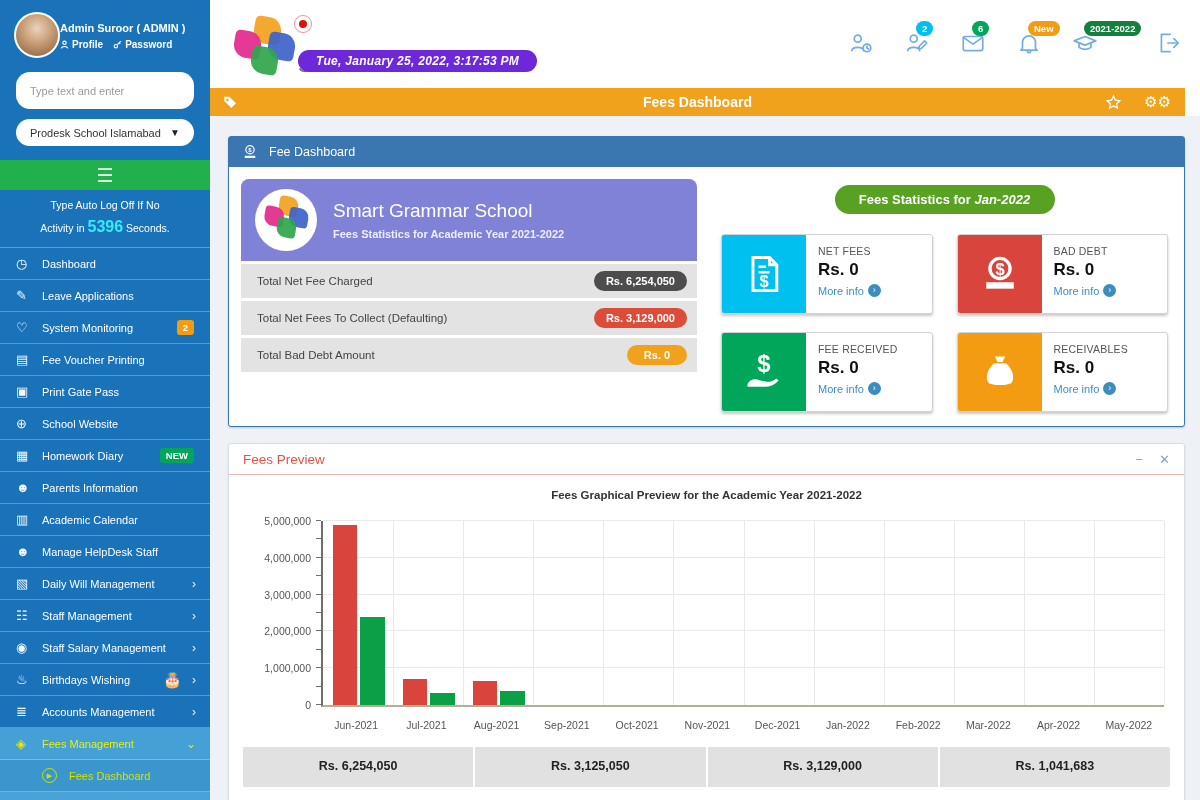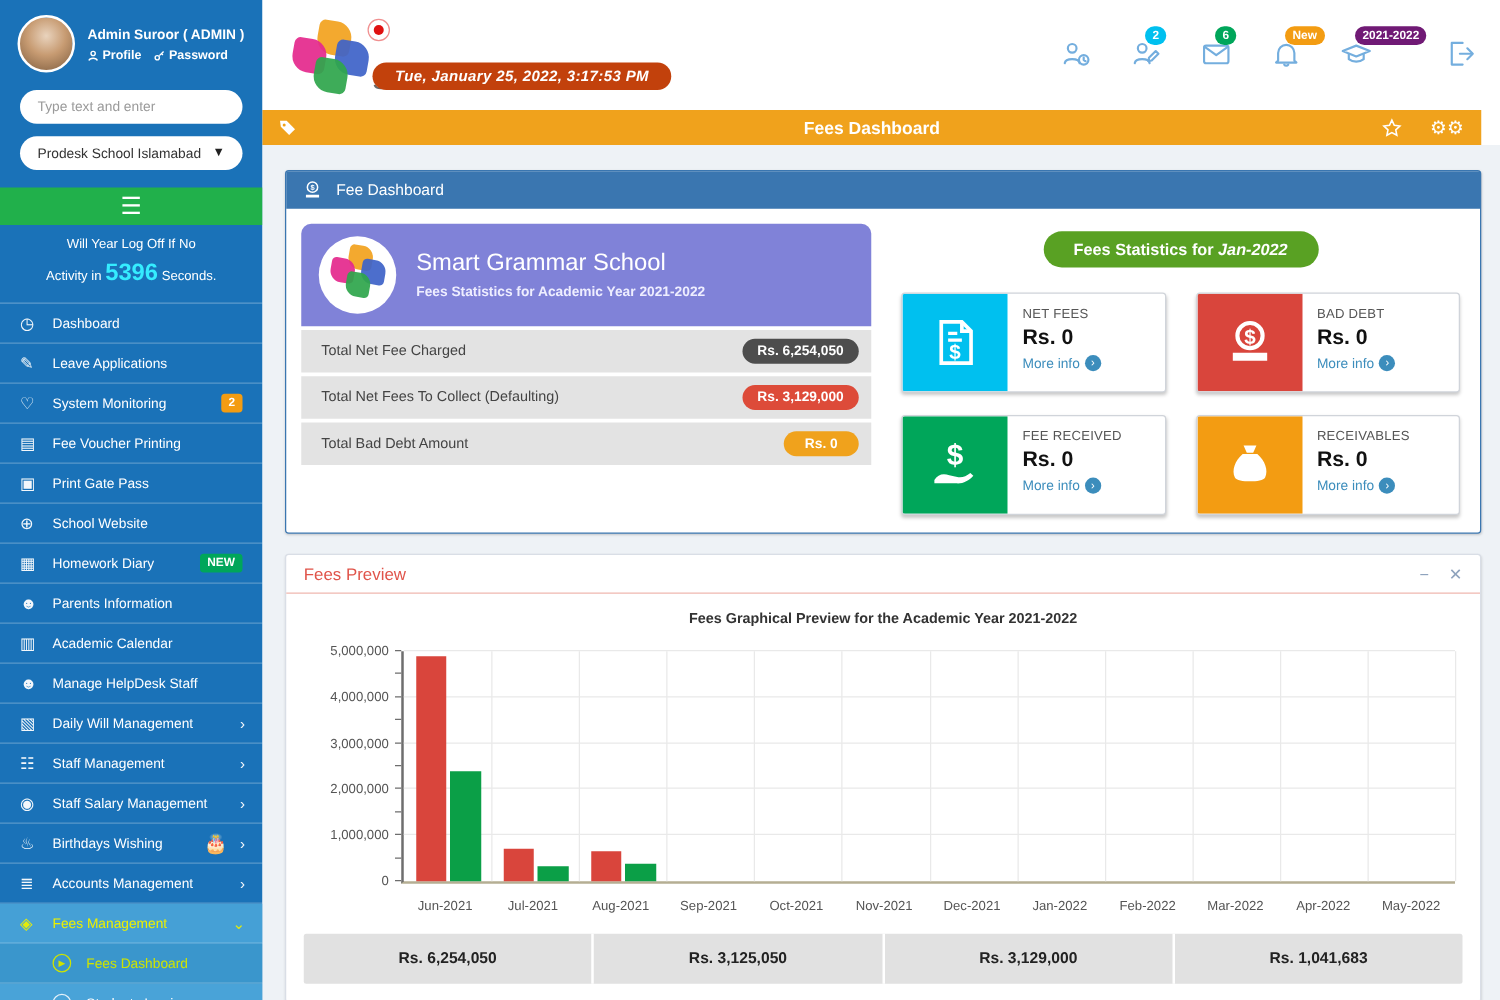--- a/index.html
+++ b/index.html
@@ -2,37 +2,37 @@
 <html><head>
 <meta charset="utf-8">
 <style>
   * { margin:0; padding:0; box-sizing:border-box; }
   html,body { width:1200px; height:800px; overflow:hidden; }
   body { font-family:"Liberation Sans", sans-serif; background:#fff; position:relative; }
   .app { position:relative; width:1200px; height:800px; overflow:hidden; }
 
   
   .sidebar { position:absolute; left:0; top:0; width:210px; height:800px; background:#1a72b8; color:#fff; }
-  .profile { padding:12px 12px 6px 14px; display:flex; align-items:center; gap:10px; }
+  .profile { padding:12px 12px 6px 14px; display:flex; align-items:center; gap:0; }
   .avatar { width:46px; height:46px; border-radius:50%; border:2px solid #fff; flex:0 0 auto;
             background:radial-gradient(circle at 50% 35%, #e9d3bd 0%, #c79b72 45%, #7d5c3e 100%); }
   .pname { font-size:11px; font-weight:bold; line-height:1.5; }
   .plinks { display:flex; gap:10px; font-size:10px; font-weight:bold; margin-top:2px; }
   .plinks span { display:flex; align-items:center; gap:3px; cursor:pointer; }
-  .pill-input { display:block; width:178px; margin:8px auto 0 auto; height:27px; border:none; border-radius:14px;
+  .pill-input { display:block; width:178px; margin:8px auto 0 auto; height:37px; border:none; border-radius:14px;
                 padding:0 14px; font-size:11px; font-family:"Liberation Sans",sans-serif; color:#333; outline:none; }
   .pill-input::placeholder { color:#9a9a9a; }
   .pill-select { width:178px; margin:10px auto 0 auto; height:27px; background:#fff; border-radius:14px; color:#333;
                  font-size:11px; display:flex; align-items:center; justify-content:space-between; padding:0 14px; cursor:pointer; }
   .pill-select b { font-weight:normal; }
   .chev { font-size:10px; color:#222; font-weight:bold; }
   .burger-bar { margin-top:14px; height:30px; background:#21b04b; display:flex; align-items:center; justify-content:center; cursor:pointer; }
   .burger-bar .glyph { color:#fff; font-size:19px; line-height:1; }
   .logoff { padding:7px 10px 8px 10px; text-align:center; font-size:10.5px; line-height:1.6; border-bottom:1px solid rgba(255,255,255,.3); }
-  .logoff .secs { color:#35ecff; font-size:19px; font-weight:bold; }
+  .logoff .secs { color:#35ecff; font-size:16px; font-weight:bold; }
   .menu { }
   .mi { display:flex; align-items:center; height:32px; padding:0 10px 0 16px; border-bottom:1px solid rgba(255,255,255,.28);
         font-size:11px; cursor:pointer; position:relative; }
   .mi .ic { width:26px; font-size:13px; opacity:.95; flex:0 0 auto; }
   .mi .lbl { flex:1 1 auto; }
   .mi .badge { font-size:9.5px; font-weight:bold; border-radius:3px; padding:2px 6px; color:#fff; margin-right:6px; }
   .mi .arr { font-size:12px; opacity:.95; padding-right:4px; }
   .mi.active-parent { background:#45a0d6; color:#ecf000; }
   .mi.sub { padding-left:42px; background:#49a3d8; }
   .mi.sub .playc { width:15px; height:15px; border:1px solid rgba(255,255,255,.85); border-radius:50%; font-size:7px;
@@ -46,21 +46,21 @@
   .logo { position:absolute; left:22px; top:15px; width:64px; height:60px; }
   .petal { position:absolute; width:27px; height:27px; border-radius:5px 13px 5px 13px; opacity:.93; }
   .petal.o { left:22px; top:2px;  background:#f2a31f; transform:rotate(10deg); }
   .petal.p { left:2px;  top:16px; background:#e42a8d; transform:rotate(10deg); }
   .petal.b { left:36px; top:18px; background:#3e63c8; transform:rotate(10deg); }
   .petal.g { left:19px; top:32px; background:#2fa64c; transform:rotate(10deg); }
   .rec { position:absolute; left:62px; top:0px; width:18px; height:18px; border:1px solid #f09090; border-radius:50%; }
   .rec::after { content:""; position:absolute; left:4px; top:4px; width:8px; height:8px; background:#e01111; border-radius:50%; }
   .schoolname { position:absolute; left:88px; top:22px; font-size:20px; color:#6a6a6a;margin-top:32px; }
   .schoolname sup { font-size:10px; color:#4646e6; font-weight:bold; }
-  .datepill { position:absolute; left:88px; top:50px; background:#c2410c; color:#fff; border-radius:12px;
+  .datepill { position:absolute; left:88px; top:50px; background:#6d28d9; color:#fff; border-radius:12px;
               padding:4px 18px; font-size:12px; font-weight:bold; font-style:italic; letter-spacing:.3px;text-align:right; }
   .hicons { position:absolute; right:18px; top:30px; display:flex; align-items:center; gap:30px; }
   .hic { position:relative; width:26px; height:26px; cursor:pointer; }
   .hic svg { width:26px; height:26px; stroke:#74aede; fill:none; stroke-width:1.6; stroke-linecap:round; stroke-linejoin:round; }
   .hbadge { position:absolute; top:-9px; left:12px; color:#fff; font-size:9.5px; font-weight:bold; border-radius:9px;
             padding:2px 6px; white-space:nowrap; }
 
   
   .titlebar { position:relative; height:28px; background:#f0a21c; display:flex; align-items:center; margin-right:15px; }
   .titlebar .ttl { position:absolute; left:0; right:0; text-align:center; color:#fff; font-weight:bold; font-size:14px; }
@@ -159,21 +159,21 @@
     </div>
     <input class="pill-input" placeholder="Type text and enter" style="">
     <div class="pill-select">
       <b>Prodesk School Islamabad</b>
       <span class="chev">▼</span>
     </div>
     <div class="burger-bar">
         <span class="glyph">☰</span>
       </div>
     <div class="logoff">
-      <span>Will Year Log Off If No</span><br>
+      <span>Type Auto Log Off If No</span><br>
       <span>Activity in</span>
       <span class="secs">5396</span>
       <span>Seconds.</span>
     </div>
     <nav class="menu" id="menu">
         <div class="mi">
           <span class="ic">◷</span>
           <span class="lbl">Dashboard</span>
         </div>
         <div class="mi">
@@ -296,21 +296,21 @@
               <path d="M6 17v-5.5a6 6 0 0 1 12 0V17l1.5 1.5h-15z"></path>
               <path d="M10.5 20a1.8 1.8 0 0 0 3 0"></path>
             </svg>
           <span class="hbadge" style="background:#f39c12">New</span>
         </div>
         <div class="hic" style="margin-right:28px">
           <svg viewBox="0 0 24 24">
               <path d="M2 10l10-4 10 4-10 4z"></path>
               <path d="M6.5 12.5V16c3 2.4 8 2.4 11 0v-3.5"></path>
             </svg>
-          <span class="hbadge" style="background:#701a75">2021-2022</span>
+          <span class="hbadge" style="background:#15803d">2021-2022</span>
         </div>
         <div class="hic">
           <svg viewBox="0 0 24 24">
               <path d="M13 4H5v16h8"></path>
               <path d="M11 12h9"></path>
               <path d="M16.5 8l4 4-4 4"></path>
             </svg>
         </div>
       </div>
     </div>

